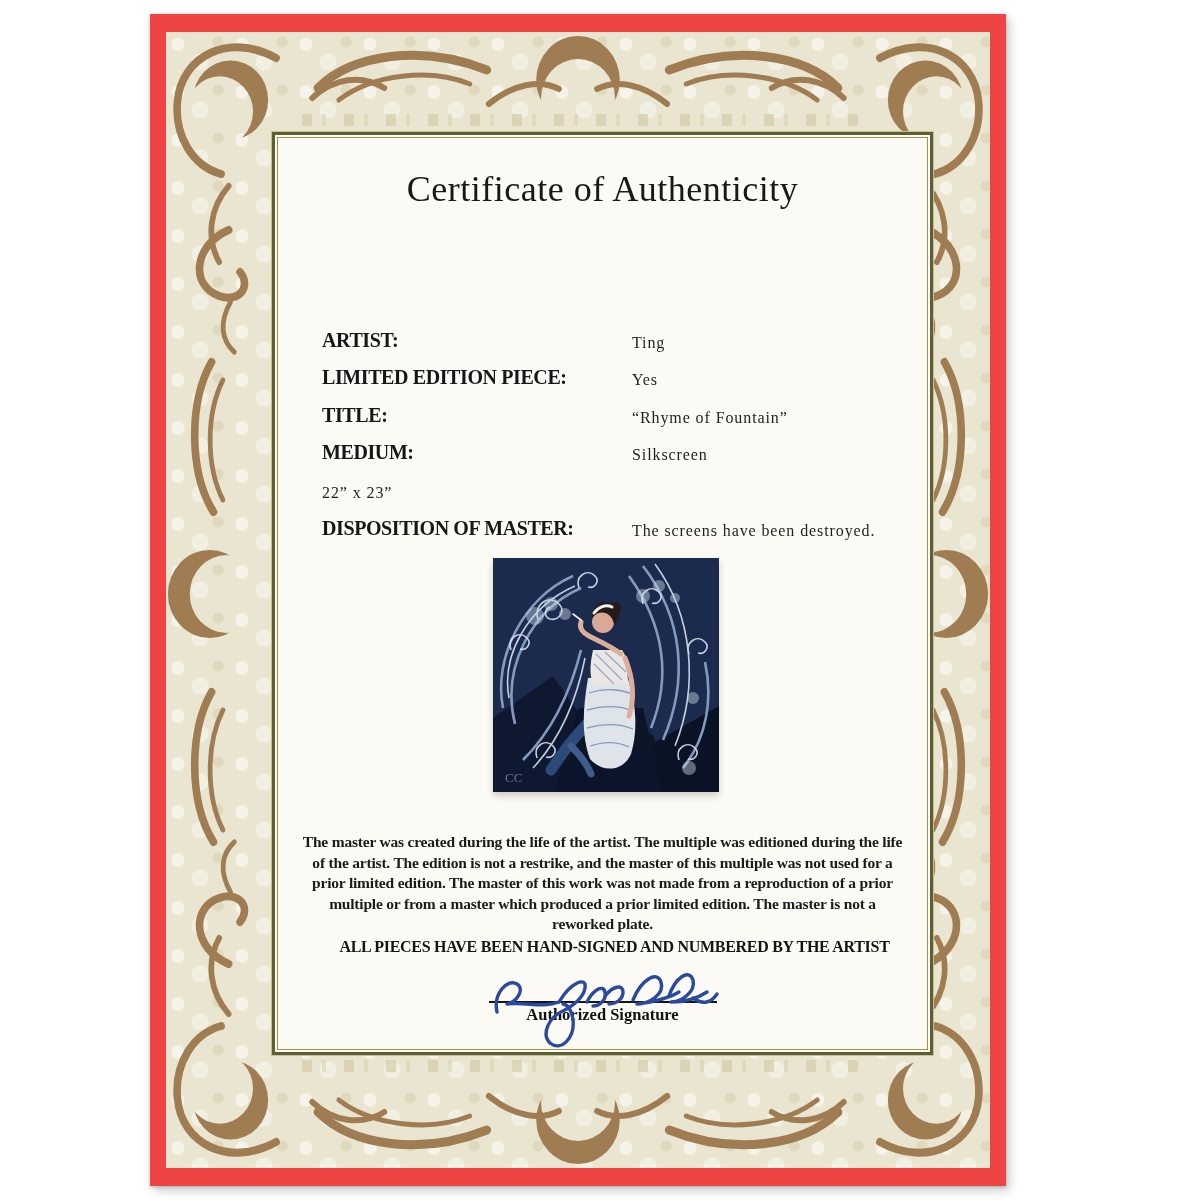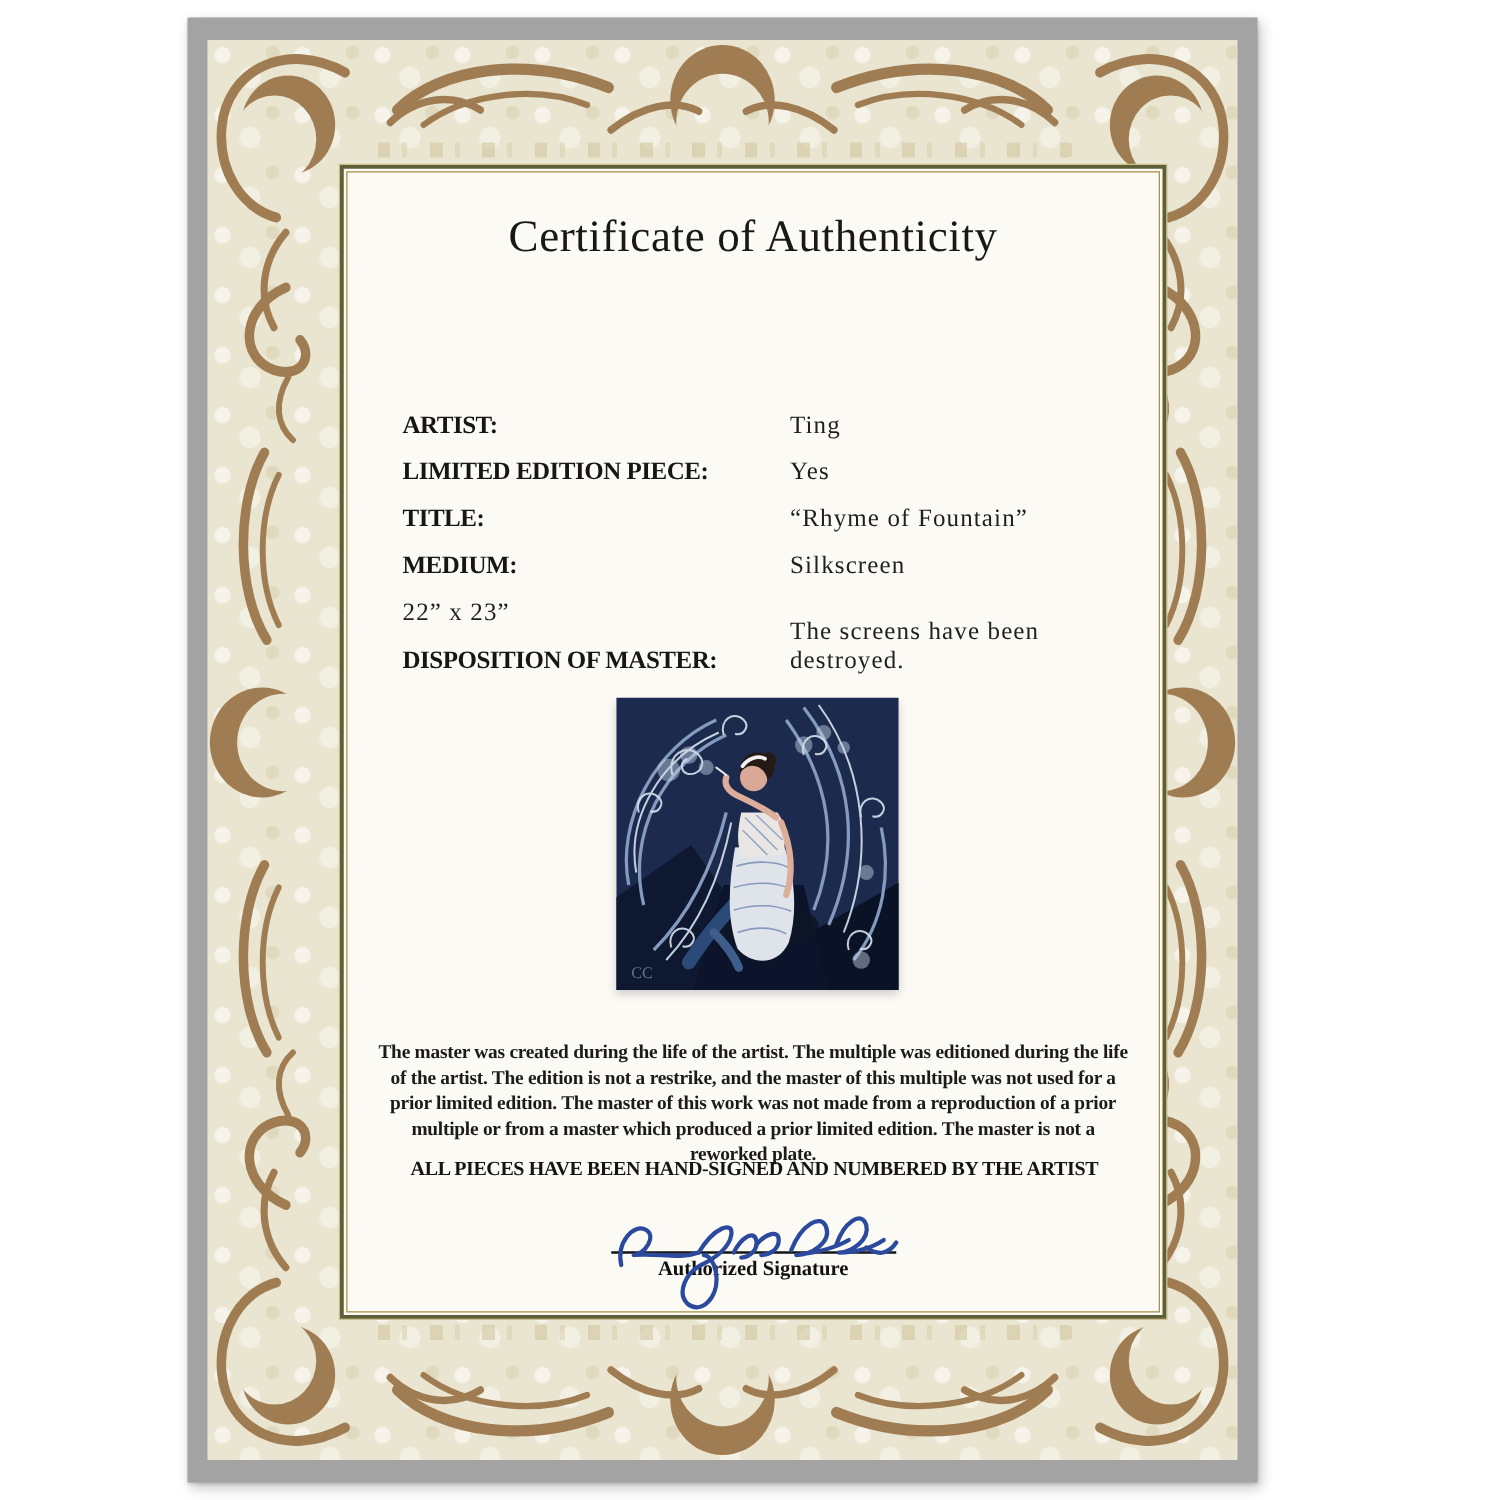--- a/index.html
+++ b/index.html
@@ -8,21 +8,21 @@
     --border-olive:#5d5f39;
     --border-gold:#a59044;
     --signature-blue:#2b4a9e;
     --artwork-navy:#1c2b4d;
   }
   html,body{margin:0;padding:0;background:#ffffff;}
   .scene{position:relative;width:1200px;height:1200px;background:#ffffff;overflow:hidden;
          font-family:"Liberation Serif","DejaVu Serif",serif;color:#1c1c1c;}
 
   
-  .paper{position:absolute;left:150px;top:14px;width:856px;height:1172px;background:#a3a3a3;
+  .paper{position:absolute;left:150px;top:14px;width:856px;height:1172px;background:#ef4444;
          box-shadow:3px 4px 10px rgba(0,0,0,.22),0 1px 3px rgba(0,0,0,.18);}
 
   
   .band{position:absolute;left:16px;top:18px;right:16px;bottom:18px;
         background-color:var(--band-beige);
         background-image:
           radial-gradient(circle at 12px 12px, rgba(255,255,255,.55) 6px, rgba(255,255,255,0) 7px),
           radial-gradient(circle at 34px 30px, rgba(255,255,255,.40) 8px, rgba(255,255,255,0) 9px),
           radial-gradient(circle at 52px 10px, rgba(214,205,170,.50) 5px, rgba(214,205,170,0) 6px);
         background-size:64px 48px;}
@@ -43,30 +43,30 @@
   .panel-inner{position:absolute;inset:2px;border:1px solid var(--border-gold);}
 
   .title{position:absolute;top:30px;left:0;width:100%;text-align:center;margin:0;
          font-size:36px;font-weight:400;letter-spacing:.5px;color:#181818;}
   .issuer{position:absolute;top:102px;left:0;width:100%;text-align:center;margin:0;
          font-size:24px;font-weight:700;font-style:italic;color:#151515;}
 
   .fields{position:absolute;top:176px;left:44px;right:24px;}
   .frow{display:flex;height:37.6px;align-items:flex-end;gap:42px;}
   .flabel{width:268px;font-weight:700;font-size:20px;letter-spacing:-0.4px;color:#161616;}
-  .fvalue{flex:1;font-size:20px;letter-spacing:.9px;color:#1f1f1f;}
+  .fvalue{flex:1;font-size:16px;letter-spacing:.9px;color:#1f1f1f;}
 
   .artwork{position:absolute;top:420px;left:50%;margin-left:-110px;width:226px;height:234px;
            box-shadow:0 4px 7px rgba(0,0,0,.18);}
   .artwork svg{display:block;}
   .wm{fill:#aebbcd;opacity:.55;font-size:13px;font-family:"Liberation Serif",serif;}
 
   .legal{position:absolute;top:688px;left:18px;right:18px;margin:6px;text-align:center;
          font-size:15.5px;line-height:20.5px;font-weight:700;letter-spacing:-0.2px;color:#1b1b1b;}
-  .signed{position:absolute;top:788px;left:0;width:100%;margin:1px;text-align:center;
+  .signed{position:absolute;top:788px;left:0;width:100%;margin:12px;text-align:center;
          font-size:16px;font-weight:700;letter-spacing:-0.3px;color:#141414;}
 
   .sigblock{position:absolute;top:820px;left:0;width:100%;height:100px;}
   .sigline{position:absolute;top:43px;left:50%;margin-left:-114px;width:228px;height:2px;background:#151515;}
   .siglabel{position:absolute;top:47px;left:0;width:100%;text-align:center;
             font-size:16.5px;font-weight:700;color:#111;}
   .sig-ink{position:absolute;top:-6px;left:50%;margin-left:-120px;width:240px;height:100px;}
   .ink{stroke:var(--signature-blue);fill:none;stroke-width:3.4px;stroke-linecap:round;stroke-linejoin:round;}
 </style>
 </head>

